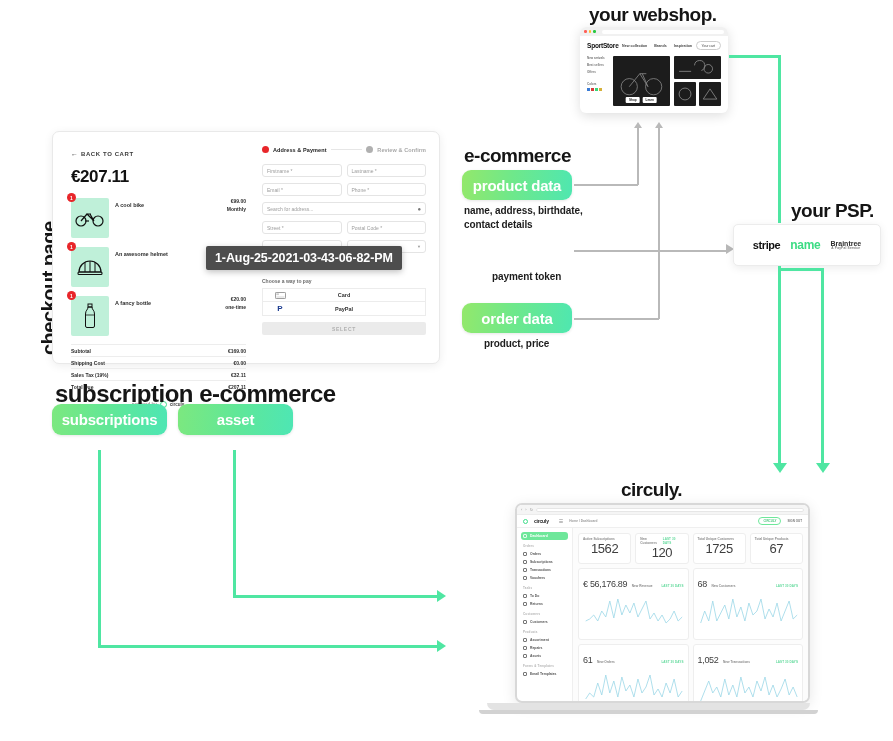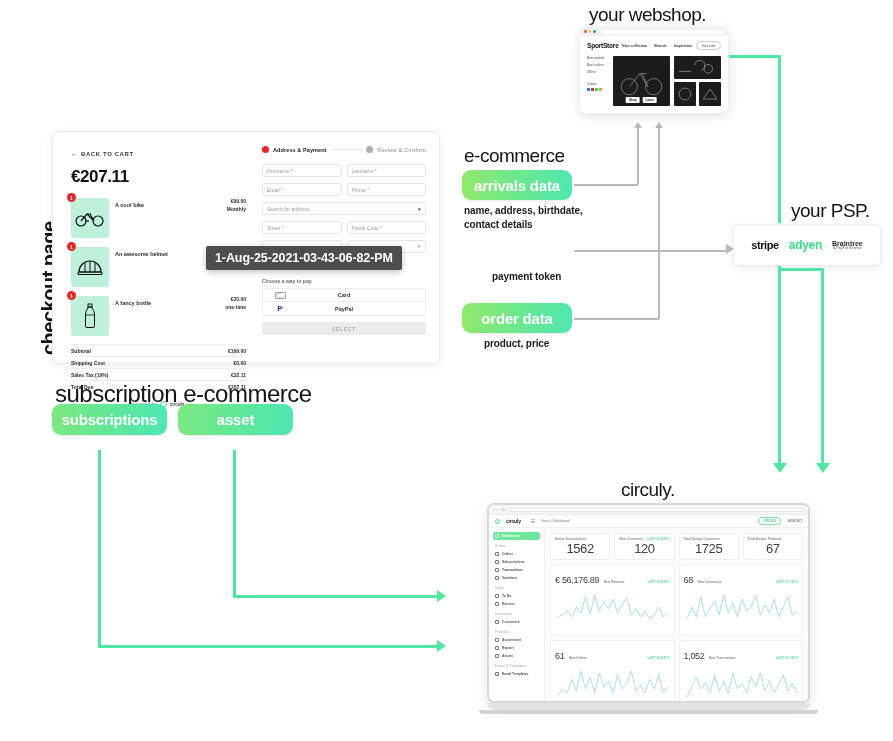--- a/index.html
+++ b/index.html
@@ -11,21 +11,21 @@
     font-family: "Liberation Sans", sans-serif;
     color: #1a1a1a;
     position: relative;
     overflow: hidden;
   }
   .stage { position:absolute; inset:0; }
   .abs { position:absolute; }
 
   
   .head {
-    font-weight: 400;
+    font-weight: 700;
     letter-spacing: -0.5px;
     color: #151515;
   }
   .head-ecom   { font-size: 19px; }
   .head-psp    { font-size: 19px; }
   .head-shop   { font-size: 19px; }
   .head-circ   { font-size: 19px; }
   .head-sub    { font-size: 24px; }
   .head-checkout {
     font-size: 20px; font-weight: 700;
@@ -145,20 +145,21 @@
   }
   .psp-stripe { font-size:11px; font-weight:800; color:#111; letter-spacing:-.4px; }
   .psp-adyen  { font-size:12px; font-weight:800; color:#3ddc84; letter-spacing:-.3px; }
   .psp-bt     { font-size:7px; font-weight:800; color:#2d2d2d; line-height:1; text-align:center;}
   .psp-bt small { display:block; font-size:3.2px; font-weight:600; color:#777; letter-spacing:.2px;}
 
   
   .laptop-screen {
     background:#fff; border:2px solid #d8d8d8; border-radius:7px; overflow:hidden;
     box-shadow:0 3px 14px rgba(0,0,0,.10);
+    margin-left:28px;
   }
   .lap-base {
     background:#e3e3e3; border-radius:0 0 7px 7px; height:7px;
   }
   .lap-foot { background:#d2d2d2; height:4px; border-radius:0 0 9px 9px; }
   .db-topbar { height:13px; border-bottom:1px solid #efefef; display:flex; align-items:center; padding:0 6px; gap:6px;}
   .db-logo { font-size:5px; font-weight:800; color:#222; letter-spacing:-.2px; }
   .db-side { width:56px; border-right:1px solid #efefef; padding:4px 4px 0 4px; }
   .db-group { font-size:3px; color:#b3b3b3; font-weight:700; margin:4px 0 2px 2px; letter-spacing:.2px;}
   .db-item { display:flex; align-items:center; gap:3px; padding:2px; font-size:3.4px; color:#555; font-weight:600;}
@@ -407,21 +408,21 @@
                 </svg>
             </div>
           </div>
         </div>
       </div>
     </div>
   </div>
 
   <div class="abs head head-ecom" style="left:464px; top:145px;">e-commerce</div>
 
-  <div class="abs pill" style="left:462px; top:170px; width:110px; height:30px;">arrivals data</div>
+  <div class="abs pill" style="left:462px; top:170px; width:110px; height:30px;">product data</div>
   <div class="abs cap" style="left:464px; top:204px; width:125px; white-space:pre-line;">name, address, birthdate,
 contact details</div>
 
   <div class="abs cap" style="left:464px; top:270px; width:125px;padding-left:28px;">payment token</div>
 
   <div class="abs pill" style="left:462px; top:303px; width:110px; height:30px;">order data</div>
   <div class="abs cap" style="left:484px; top:337px; width:125px;">product, price</div>
 
   <div class="ln ln-h" style="left:574px; top:184px; width:64px;"></div>
   <div class="ln ln-v" style="left:637px; top:128px; height:57px;"></div>
@@ -431,21 +432,21 @@
   <div class="ln ln-v" style="left:658px; top:128px; height:191px;"></div>
   <div class="arrow-up-gray" style="left:654.5px; top:122px;"></div>
 
   <div class="ln ln-h" style="left:574px; top:250px; width:155px;"></div>
   <div style="position:absolute;left:726px;top:244px;width:0;height:0;border-top:5px solid transparent;border-bottom:5px solid transparent;border-left:8px solid #b9b9b9;"></div>
 
   <div class="abs head head-psp" style="left:791px; top:200px;">your PSP.</div>
 
   <div class="abs psp-box" style="left:733px; top:224px; width:148px; height:42px;">
     <span class="psp-stripe">stripe</span>
-    <span class="psp-adyen">adyen</span>
+    <span class="psp-adyen">name</span>
     <span class="psp-bt">
       <span>Braintree</span>
       <small>A PayPal Service</small>
     </span>
   </div>
 
   <div class="g g-h" style="left:729px; top:55px; width:52px;"></div>
   <div class="g g-v" style="left:778px; top:55px; height:168px;"></div>
 
   <div class="g g-v" style="left:778px; top:266px; height:198px;"></div>

